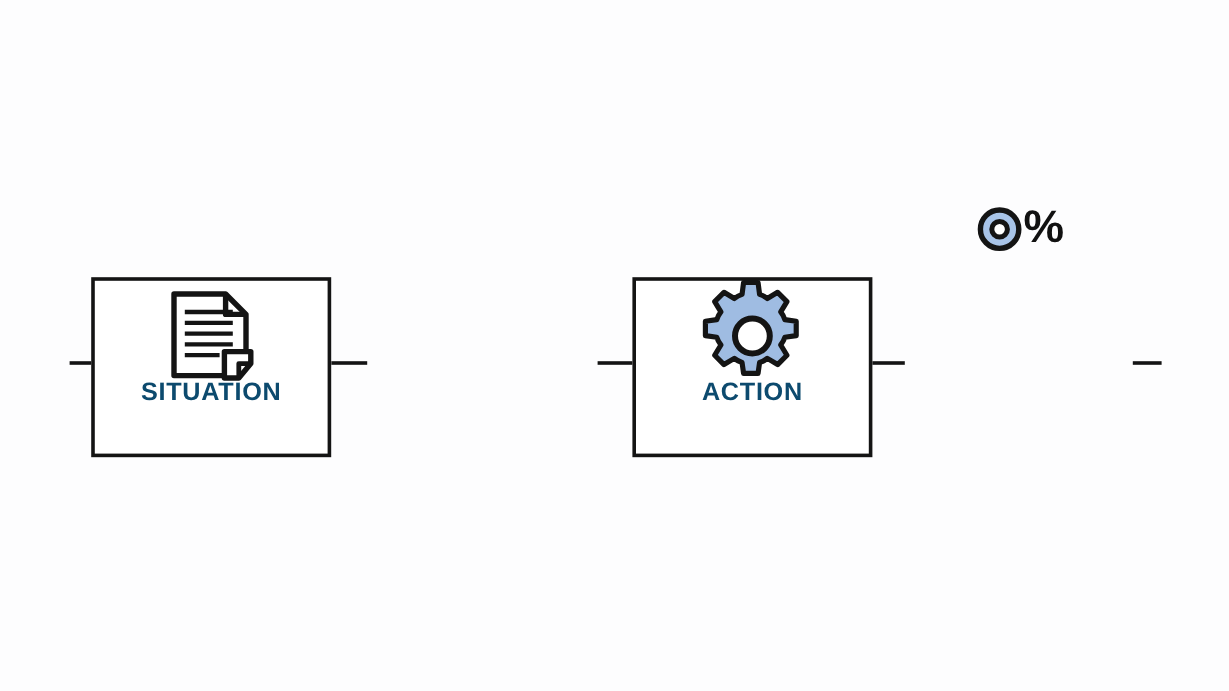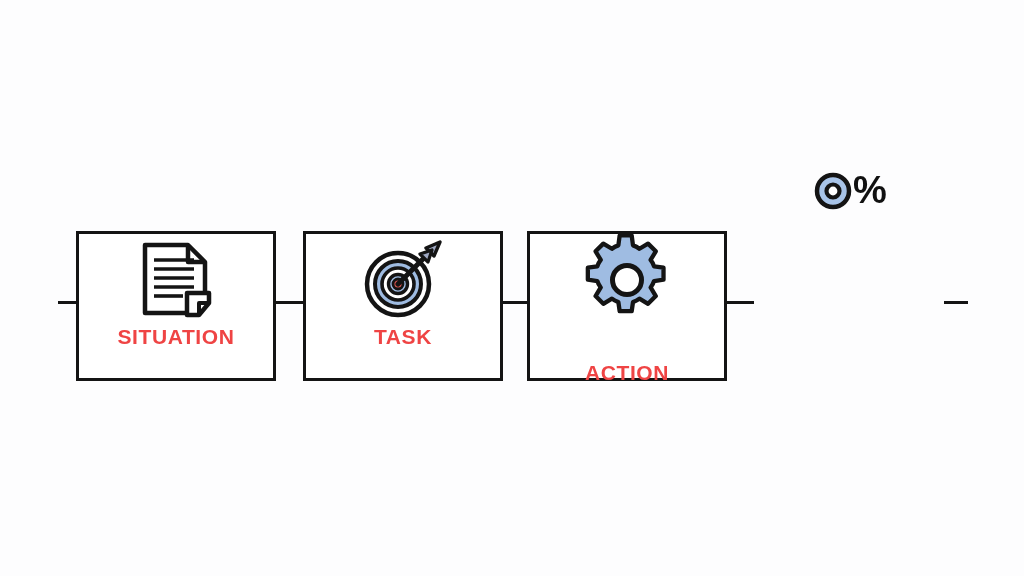--- a/index.html
+++ b/index.html
@@ -45,40 +45,40 @@
     height: 150px;
     border: 3px solid #141414;
     background: #ffffff;
     display: flex;
     flex-direction: column;
     align-items: center;
     justify-content: flex-start;
   }
   .stage-box[data-stage="0"] { left: 76px; }
   .stage-box[data-stage="1"] { left: 303px; }
-  .stage-box[data-stage="2"] { left: 527px; gap: 36px; }
+  .stage-box[data-stage="2"] { left: 527px; }
   .stage-box[data-stage="3"] { left: 751px; }
 
   .stage-icon {
     height: 82px;
     width: 100%;
     display: flex;
     align-items: center;
     justify-content: center;
     padding-top: 10px;
   }
 
   .stage-label {
     font-size: 21px;
     font-weight: bold;
-    color: #ef4444;
+    color: #0c4a6e;
     letter-spacing: 0.6px;
     text-align: center;
     line-height: 1;
-    margin-top: 10px;
+    margin-top: 0;
     font-family: "Liberation Sans", sans-serif;
   }
 
   
   .percent-badge {
     position: absolute;
     left: 812px;
     top: 170px;
     display: flex;
     align-items: center;
@@ -119,35 +119,20 @@
           <line x1="15" y1="46" x2="55" y2="46"></line>
           <line x1="15" y1="55" x2="44" y2="55"></line>
         </g>
         <path d="M48 52 H70 V62 L60 74 H48 Z" fill="#ffffff" stroke="#141414" stroke-width="4.5" stroke-linejoin="round"></path>
         <path d="M70 62 L60 62 L60 74" fill="none" stroke="#141414" stroke-width="4" stroke-linejoin="round"></path>
       </svg>
     </div>
     <div class="stage-label">SITUATION</div>
   </div>
 
-  <div class="stage-box" data-stage="1">
-    <div class="stage-icon">
-      <svg width="82" height="80" viewBox="0 0 82 80" aria-hidden="true">
-        <circle cx="36" cy="44" r="31" fill="#ffffff" stroke="#141414" stroke-width="4.5"></circle>
-        <circle cx="36" cy="44" r="23" fill="#9FBCE2" stroke="#141414" stroke-width="4"></circle>
-        <circle cx="36" cy="44" r="16" fill="#ffffff" stroke="#141414" stroke-width="3.6"></circle>
-        <circle cx="36" cy="44" r="9.5" fill="#9FBCE2" stroke="#141414" stroke-width="3.4"></circle>
-        <circle cx="36" cy="44" r="5" fill="#D9554E" stroke="#141414" stroke-width="2.8"></circle>
-        <line x1="36" y1="44" x2="68" y2="12" stroke="#141414" stroke-width="5" stroke-linecap="round"></line>
-        <path d="M64 8 L78 2 L72 16 Z" fill="#9FA8C2" stroke="#141414" stroke-width="3.4" stroke-linejoin="round"></path>
-        <path d="M58 14 L70 10 L66 22 Z" fill="#9FA8C2" stroke="#141414" stroke-width="3.2" stroke-linejoin="round"></path>
-      </svg>
-    </div>
-    <div class="stage-label">TASK</div>
-  </div>
 
   <div class="stage-box" data-stage="2">
     <div class="stage-icon">
       <svg width="76" height="76" viewBox="0 0 76 76" aria-hidden="true">
         <path d="M31 4 H45 L46.5 15.5 A24 24 0 0 1 54 19.5 L64 13.5 L73 22.5
                  L67 32.5 A24 24 0 0 1 71 40 L82 41.5 V55.5 L71 57
                  A24 24 0 0 1 67 64.5 L73 74.5 L64 83.5 L54 77.5
                  A24 24 0 0 1 46.5 81.5 L45 92 H31 L29.5 81.5
                  A24 24 0 0 1 22 77.5 L12 83.5 L3 74.5 L9 64.5
                  A24 24 0 0 1 5 57 L-6 55.5 V41.5 L5 40

